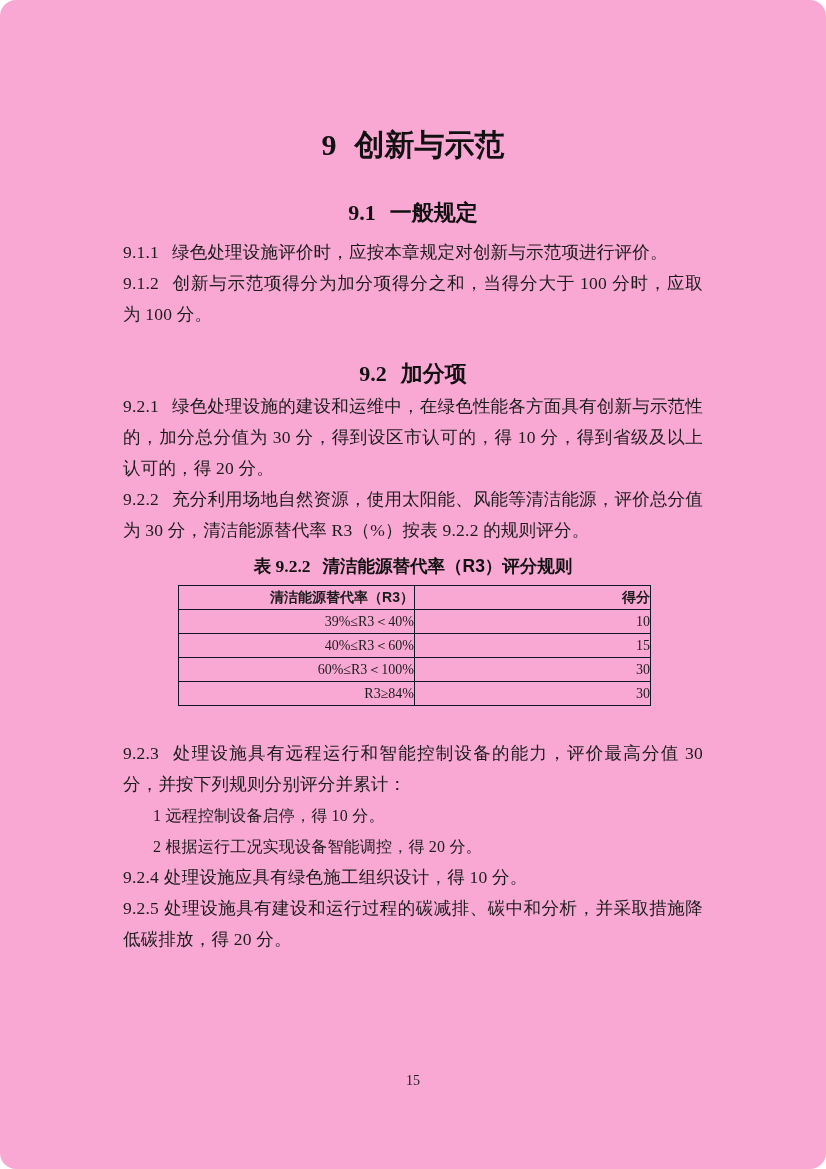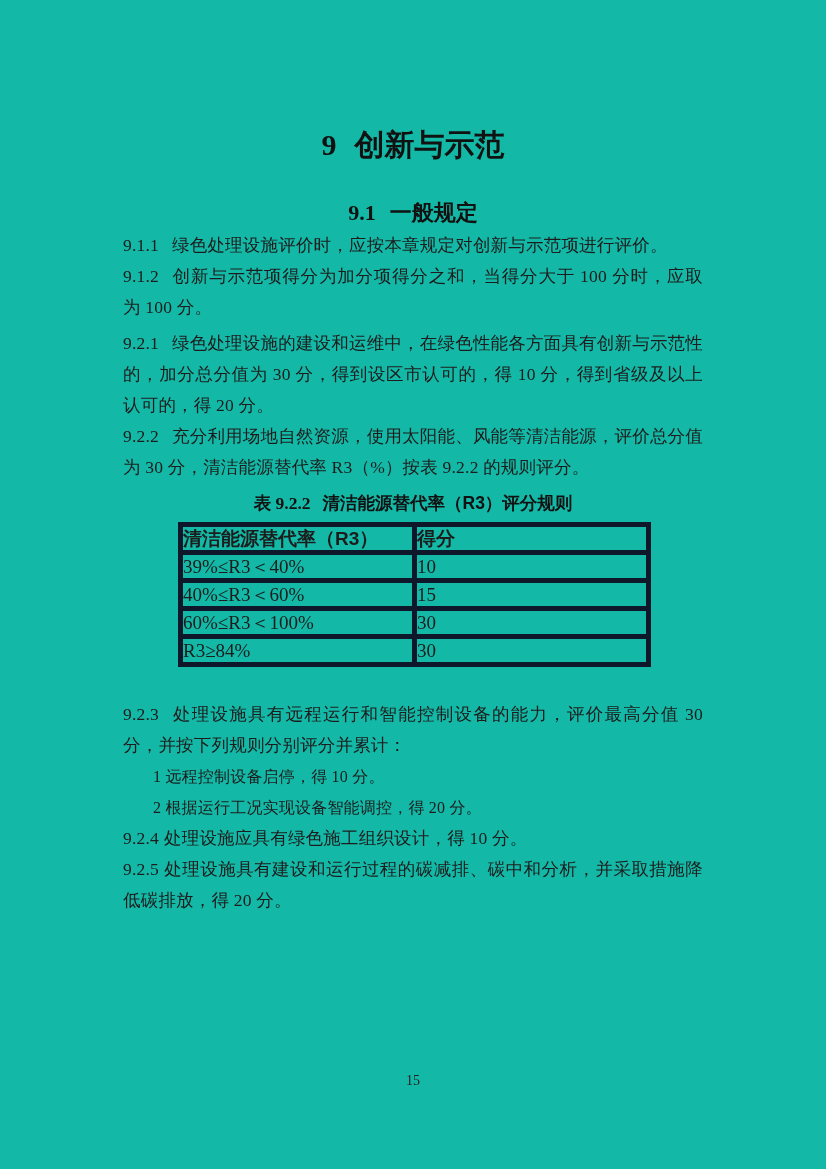--- a/index.html
+++ b/index.html
@@ -5,24 +5,25 @@
 <style>
   html, body {
     margin: 0;
     padding: 0;
     background: #ffffff;
   }
   .page {
     position: relative;
     width: 826px;
     height: 1169px;
-    background: #14b8a6;
+    background: #f9a8d4;
     color: #1c1c1c;
     font-family: "Liberation Serif", "DejaVu Serif", serif;
     overflow: hidden;
+    border-radius: 16px;
   }
   .content {
     position: absolute;
     left: 123px;
     top: 0;
     width: 580px;
     padding-top: 128px;
   }
   
   h1.chapter-title {
@@ -58,21 +59,21 @@
   h2.sec-92 { margin-top: 32px; }
 
   
   p.clause {
     margin: 0;
     font-size: 17.5px;
     line-height: 31px;
     text-align: justify;
     letter-spacing: 0.2px;
   }
-  p.clause.first-after-heading { margin-top: 5px; }
+  p.clause.first-after-heading { margin-top: 12px; }
   p.clause.first-after-heading2 { margin-top: 5px; }
   p.clause.after-table { margin-top: 32px; }
   .cnum { margin-right: 13px; }
   .cnum-narrow { margin-right: 5px; }
   p.list-item {
     margin: 0;
     padding-left: 30px;
     font-size: 16px;
     line-height: 31px;
     text-align: justify;
@@ -97,26 +98,26 @@
 
   
   table.score-table {
     border-collapse: collapse;
     table-layout: fixed;
     width: 473px;
     margin: 7px 0 0 55px;
   }
   table.score-table th,
   table.score-table td {
-    border: 5px solid #0f172a;
+    border: 1px solid #0f172a;
     height: 23px;
     padding: 0;
-    text-align: left;
+    text-align: right;
     vertical-align: middle;
-    font-size: 19px;
+    font-size: 14px;
     line-height: 23px;
   }
   table.score-table th {
     font-weight: 700;
     font-family: "Liberation Sans", "DejaVu Sans", sans-serif;
   }
   table.score-table td {
     font-weight: 400;
     font-family: "Liberation Serif", "DejaVu Serif", serif;
   }
@@ -147,20 +148,23 @@
       <span class="hnum">9.1</span><span>一般规定</span>
     </h2>
 
     <p class="clause first-after-heading">
       <span class="cnum">9.1.1</span><span>绿色处理设施评价时，应按本章规定对创新与示范项进行评价。</span>
     </p>
     <p class="clause">
       <span class="cnum">9.1.2</span><span>创新与示范项得分为加分项得分之和，当得分大于 100 分时，应取为 100 分。</span>
     </p>
 
+    <h2 class="section-title sec-92">
+      <span class="hnum">9.2</span><span>加分项</span>
+    </h2>
 
     <p class="clause first-after-heading2">
       <span class="cnum">9.2.1</span><span>绿色处理设施的建设和运维中，在绿色性能各方面具有创新与示范性的，加分总分值为 30 分，得到设区市认可的，得 10 分，得到省级及以上认可的，得 20 分。</span>
     </p>
     <p class="clause">
       <span class="cnum">9.2.2</span><span>充分利用场地自然资源，使用太阳能、风能等清洁能源，评价总分值为 30 分，清洁能源替代率 R3（%）按表 9.2.2 的规则评分。</span>
     </p>
 
     <div class="table-caption">
       <span class="hnum">表 9.2.2</span><span>清洁能源替代率（R3）评分规则</span>

